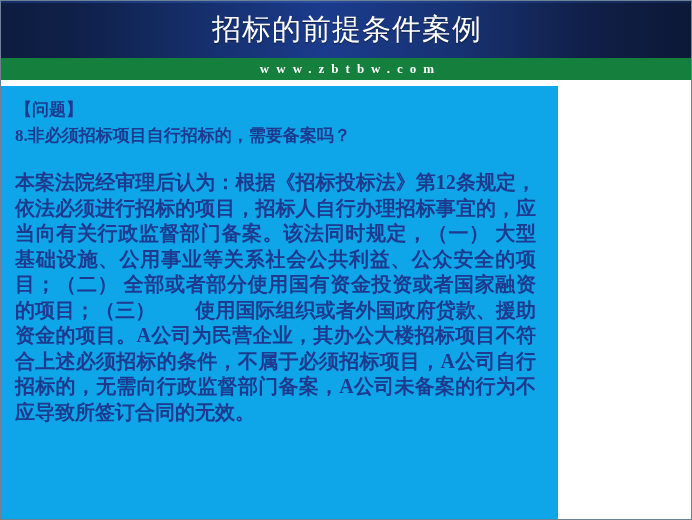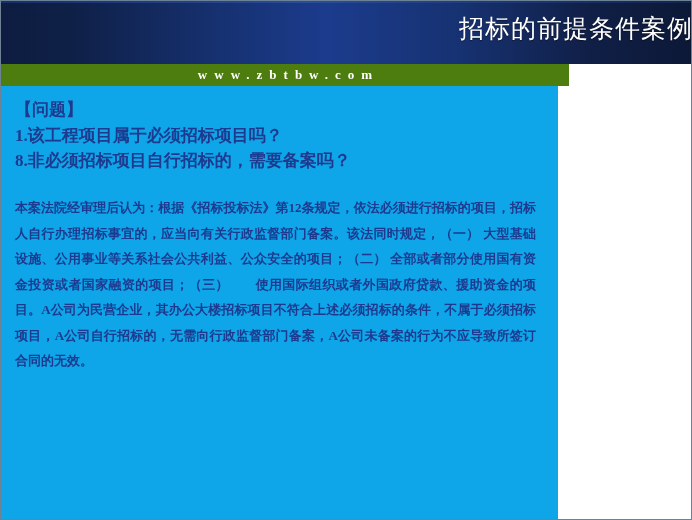--- a/index.html
+++ b/index.html
@@ -45,38 +45,38 @@
     width: 692px;
     height: 2px;
     background: linear-gradient(to right, #18306e 0%, #2a50a0 45%, #1d3878 75%, #14254f 100%);
     opacity: .9;
   }
   .slide-title {
     position: absolute;
     left: 0;
     top: 5px;
     width: 692px;
-    text-align: right;
+    text-align: center;
     color: #ffffff;
     font-family: "Liberation Serif", "DejaVu Serif", serif;
-    font-size: 25px;
+    font-size: 29px;
     line-height: 46px;
     letter-spacing: 1px;
     white-space: nowrap;
     text-shadow: 0 1px 1px rgba(0,0,0,.45);
   }
 
   
   .url-bar {
     position: absolute;
     left: 0;
-    top: 63px;
-    width: 568px;
+    top: 57px;
+    width: 692px;
     height: 22px;
-    background: #4d7c0f;
+    background: #15803d;
     display: flex;
     align-items: center;
     justify-content: center;
   }
   .url-text {
     color: #ffffff;
     font-family: "Liberation Serif", "DejaVu Serif", serif;
     font-size: 13px;
     font-weight: bold;
     letter-spacing: 7px;
@@ -117,21 +117,21 @@
   }
 
   .gap {
     height: 22px;
   }
 
   .verdict-body {
     color: #1d3a8f;
     font-family: "Liberation Serif", "DejaVu Serif", serif;
     font-weight: bold;
-    font-size: 13px;
+    font-size: 20px;
     line-height: 25.5px;
     margin: 0;
     text-align: justify;
     text-justify: inter-ideograph;
     padding-right: 4px;
   }
 </style>
 </head>
 <body>
 
@@ -143,21 +143,20 @@
   </div>
 
   <div class="url-bar">
     <span class="url-text">www.zbtbw.com</span>
   </div>
 
   <div class="body-area">
 
     <div class="section-heading">【问题】</div>
 
-    <div class="q-line">1.该工程项目属于必须招标项目吗？</div>
     <div class="q-line">8.非必须招标项目自行招标的，需要备案吗？</div>
 
     <div class="gap"></div>
 
 
     <div class="verdict-body">本案法院经审理后认为：根据《招标投标法》第12条规定，依法必须进行招标的项目，招标人自行办理招标事宜的，应当向有关行政监督部门备案。该法同时规定，（一） 大型基础设施、公用事业等关系社会公共利益、公众安全的项目；（二） 全部或者部分使用国有资金投资或者国家融资的项目；（三）　　使用国际组织或者外国政府贷款、援助资金的项目。A公司为民营企业，其办公大楼招标项目不符合上述必须招标的条件，不属于必须招标项目，A公司自行招标的，无需向行政监督部门备案，A公司未备案的行为不应导致所签订合同的无效。</div>
 
   </div>
 
 </div>

